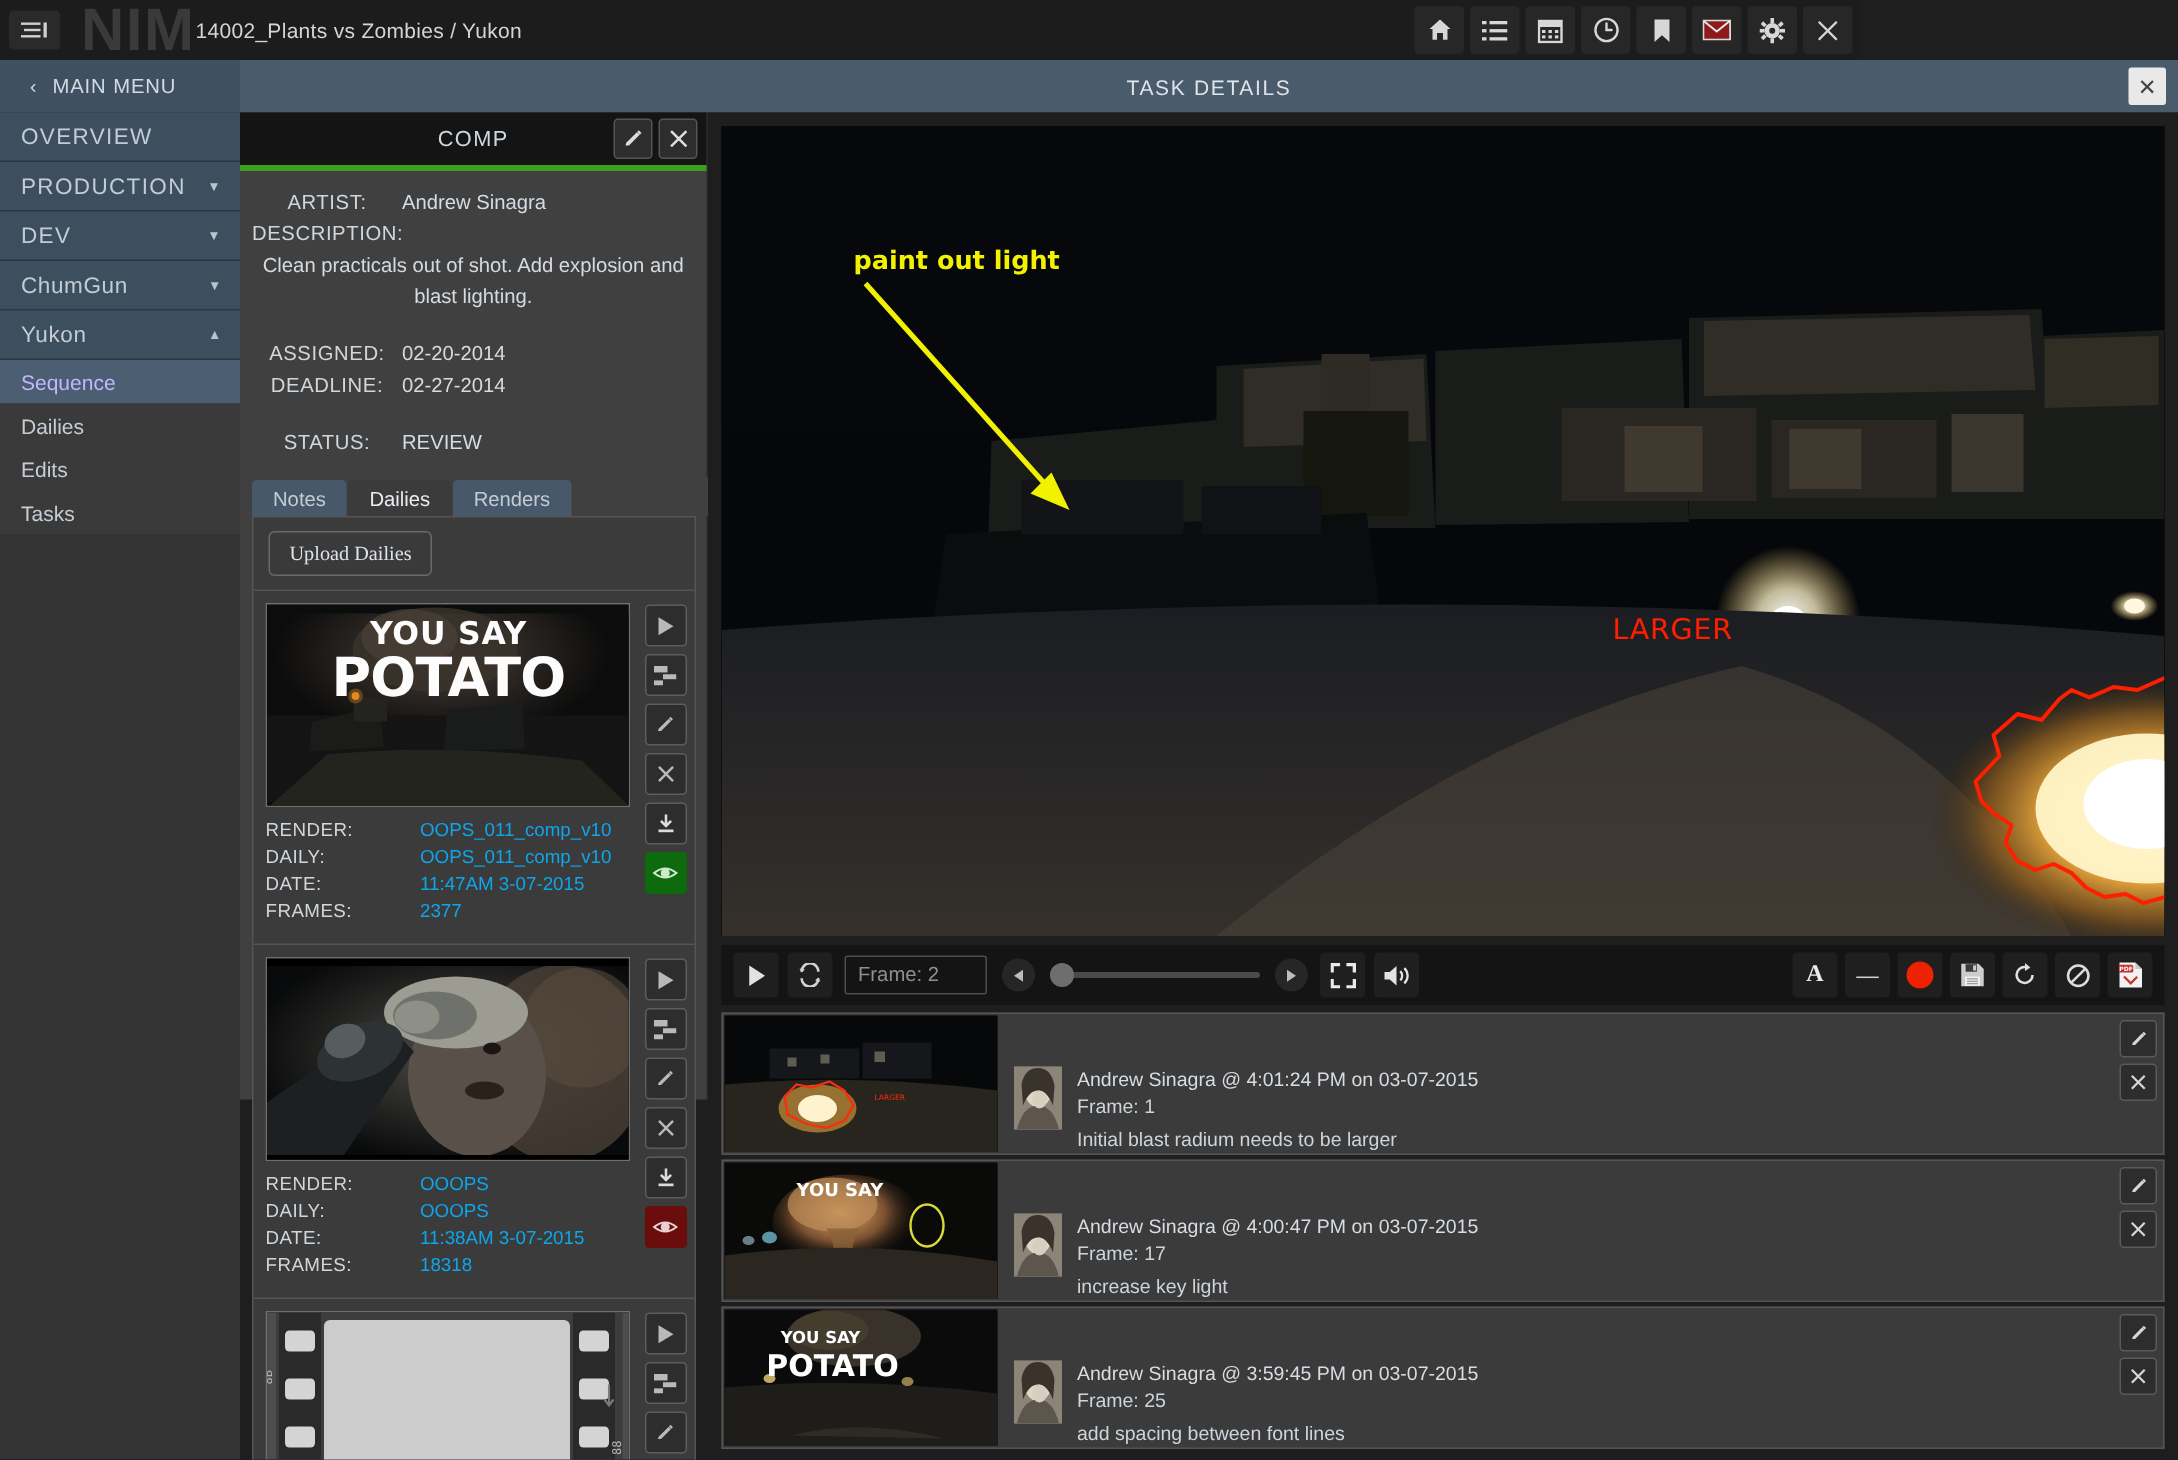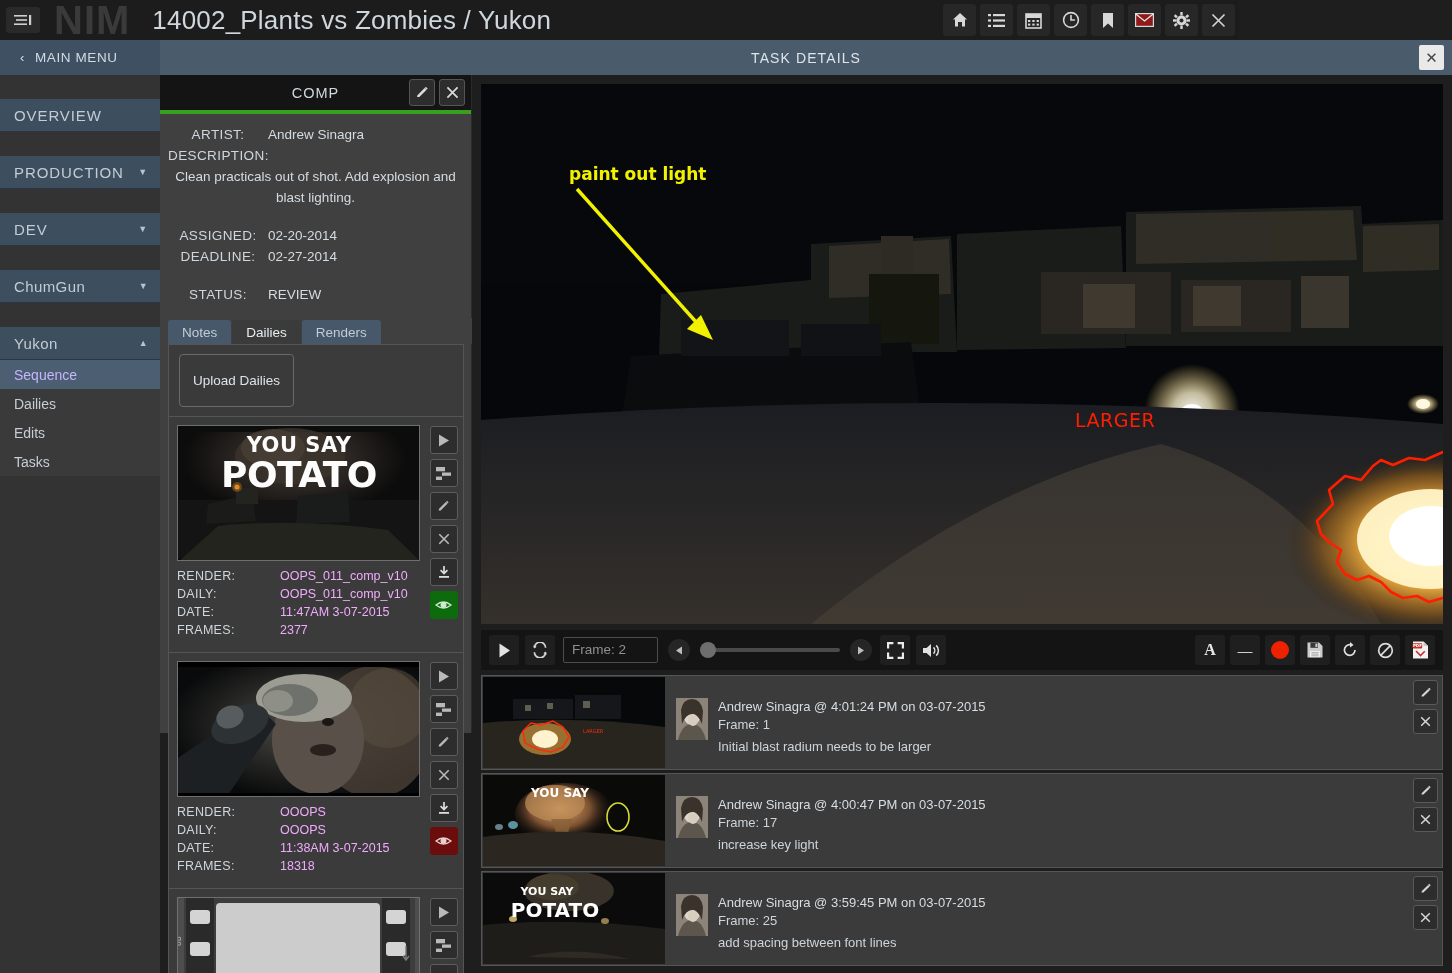--- a/index.html
+++ b/index.html
@@ -29,22 +29,21 @@
     margin-left: 14px;
     font-family: "Liberation Sans", sans-serif;
     font-weight: bold;
     font-size: 40px;
     letter-spacing: 1px;
     color: #3a3a3a;
     line-height: 40px;
     user-select: none;
   }
   .proj-title {
-    margin-left: 22px;
-    font-size: 26px;
+    font-size: 14px;
     color: #cfd6dc;
     font-weight: 400;
     letter-spacing: 0.2px;
     white-space: nowrap;
   }
   .topicons {
     position: absolute; right: 4px; top: 4px;
     display: flex; gap: 4px; align-items: center;
   }
   .topicon {
@@ -88,21 +87,20 @@
   }
   .side-item {
     height: 33px; display: flex; align-items: center;
     padding: 0 12px 0 14px;
     font-size: 15px; color: #c3ccd4;
     border-bottom: 1px solid #2a3643;
     background: #3d4e5f;
     cursor: pointer;
     letter-spacing: 0.4px;
     justify-content: space-between;
-    margin-top: 24px;
   }
   .side-item.cap { letter-spacing: 0.9px; }
   .side-item .arr { font-size: 9px; color: #b9c4cd; }
   .side-sub {
     height: 29px; display: flex; align-items: center;
     padding-left: 14px; font-size: 14px; color: #c6cdd4;
     background: #3a3a3a; cursor: pointer;
   }
   .side-sub.active { background: #4c5f72; color: #c4b5fd; }
 
@@ -145,23 +143,23 @@
   }
   .tab.active { background: #3b3b3b; color: #e7ecf0; }
 
   .tabpane {
     position: absolute; left: 8px; top: 269px; width: 296px; height: 704px;
     background: #3b3b3b; border: 1px solid #555;
     overflow: hidden;
   }
   .upload-row { padding: 9px 10px; border-bottom: 1px solid #555; }
   .upload-btn {
-    display: inline-block; padding: 18px 13px; background: #3a3a3a;
+    display: inline-block; padding: 6px 13px; background: #3a3a3a;
     border: 1px solid #6a6a6a; border-radius: 4px;
-    font-size: 13.5px; color: #dde3e8; cursor: pointer;
+    font-size: 13.5px; color: #dde3e8; cursor: pointer; font-family: Liberation Serif, serif;
   }
 
   .dailies-list { position: relative; }
   .daily-item {
     position: relative; display: flex; padding: 8px 0 6px 8px;
     border-bottom: 1px solid #555;
   }
   .thumb {
     width: 243px; height: 136px; border: 1px solid #6f6f6f;
     background: #0d0d0d; position: relative; overflow: hidden; flex: none;
@@ -176,21 +174,21 @@
     cursor: pointer;
   }
   .abtn.green { background: #0d6b0d; border-color: #0d6b0d; }
   .abtn.red { background: #6b0d0d; border-color: #6b0d0d; }
   .meta {
     position: absolute; left: 8px; top: 150px; width: 243px;
     font-size: 12.5px; line-height: 18px; color: #cfd6dc;
   }
   .meta .r { display: flex; }
   .meta .r .k { width: 103px; letter-spacing: 0.3px; }
-  .meta .r .v { color: #f0abfc; }
+  .meta .r .v { color: #0ea5e9; }
 
   
   .viewer {
     position: absolute; left: 472px; top: 75px; width: 980px; height: 898px;
     background: #1e1e1e;
   }
   .video-wrap {
     position: absolute; left: 9px; top: 9px; width: 962px; height: 540px;
     background: #000; overflow: hidden;
   }
@@ -226,21 +224,21 @@
   .tool-group { margin-left: auto; display: flex; gap: 5px; }
   .tbtn {
     width: 30px; height: 30px; background: #1f1f1f; border-radius: 3px;
     display: flex; align-items: center; justify-content: center; cursor: pointer;
   }
 
   
   .notes { position: absolute; left: 9px; top: 600px; width: 962px; height: 370px; }
   .note {
     position: relative; display: flex; height: 95px; margin-bottom: 3px;
-    background: #3b3b3b; border: 1px solid #555; align-items: center;
+    background: #3b3b3b; border: 1px solid #555; align-items: flex-end;
   }
   .note-thumb { width: 182px; height: 91px; background:#050505; flex:none; position:relative; overflow:hidden; margin:1px; }
   .note-body { flex: 1; padding: 9px 0 0 10px; display: flex; }
   .avatar {
     width: 32px; height: 42px; flex: none; margin-right: 10px; overflow: hidden;
     background: #9a9186; position: relative;
   }
   .note-lines { font-size: 13px; line-height: 18px; color: #cdd4da; }
   .note-hdr { color: #d7dde2; }
   .note-actions {

